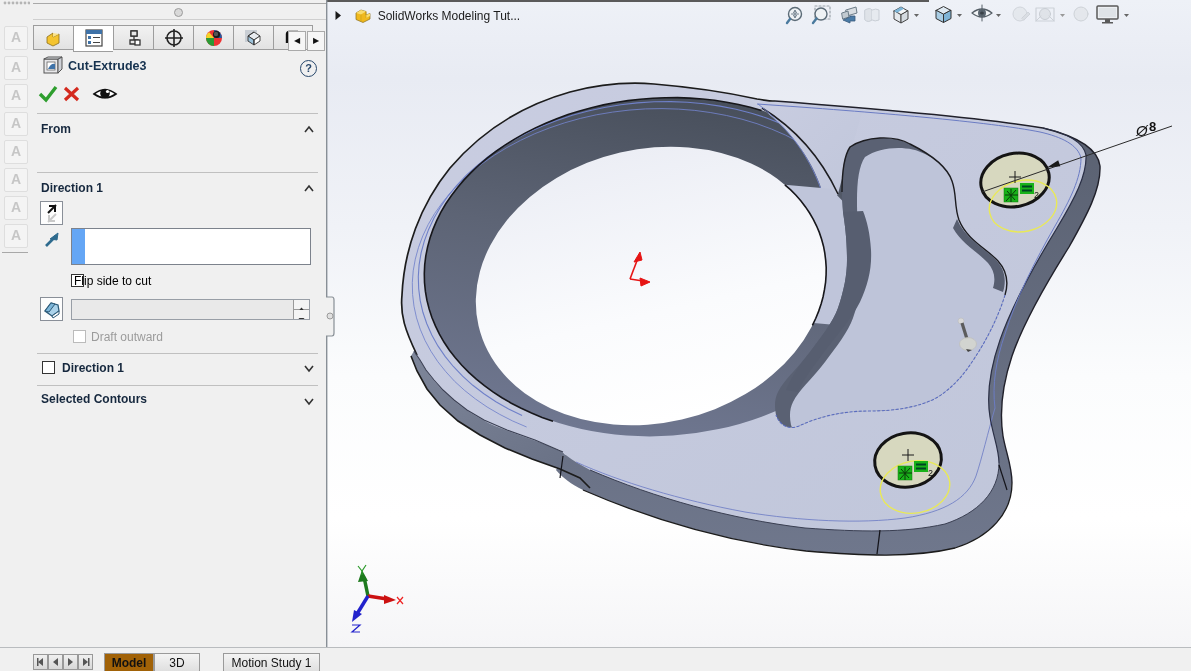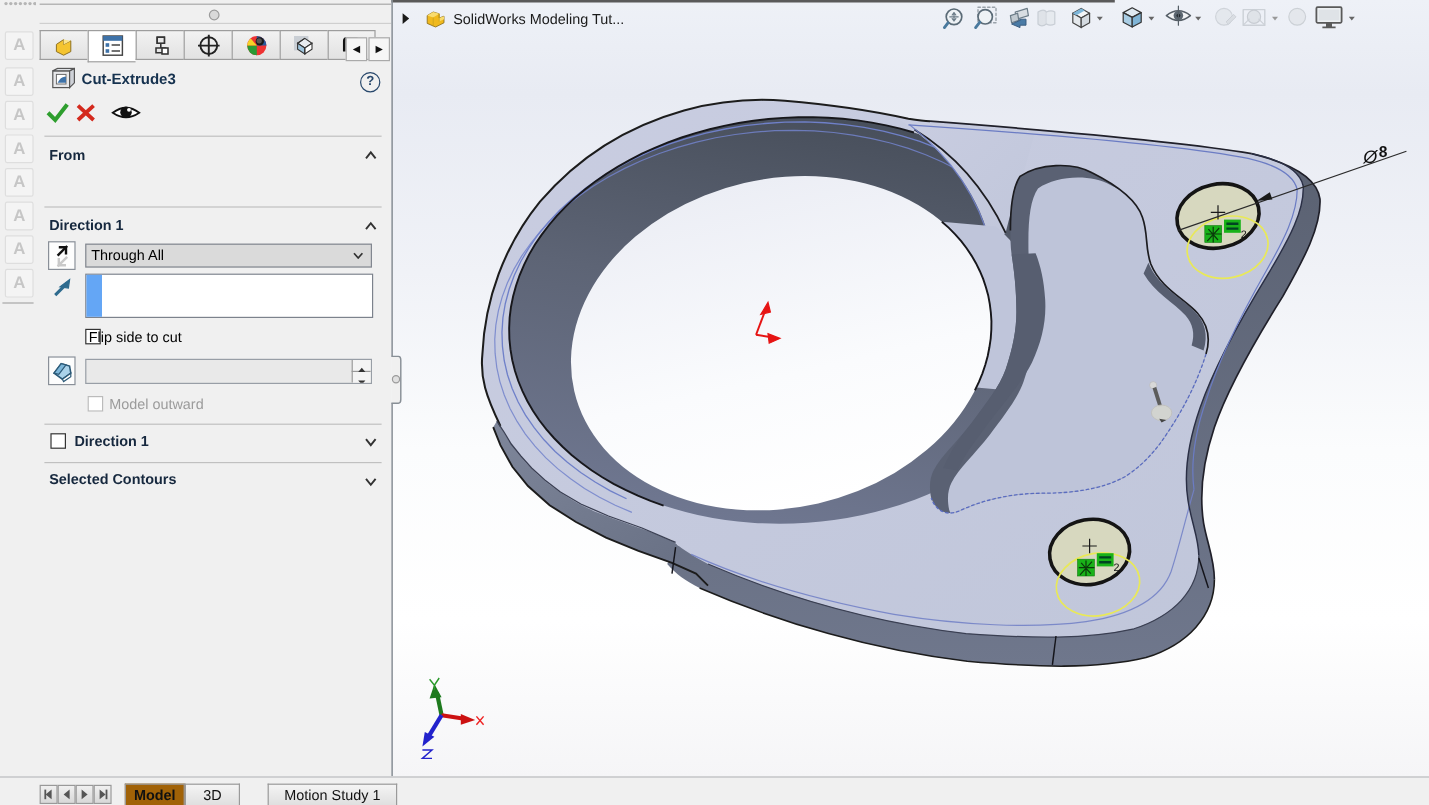--- a/index.html
+++ b/index.html
@@ -386,23 +386,20 @@
 <svg class="chev" style="top:183px;">
         <path d="M2 8 L6 3 L10 8" fill="none" stroke="#333" stroke-width="1.6"></path>
       </svg>
 <div class="tool" style="top:201px;"><svg width="23" height="23">
           <path d="M14 10 L14 4 L8 4" fill="none" stroke="#111" stroke-width="2"></path>
           <path d="M15 3 L7 11" stroke="#111" stroke-width="2"></path>
           <path d="M14 3 L4 13 L4 19 L10 19" fill="none" stroke="#111" stroke-width="0"></path>
           <path d="M8 13 L8 19 L14 19" fill="none" stroke="#c9c9c9" stroke-width="2"></path>
           <path d="M7 20 L15 12" stroke="#c9c9c9" stroke-width="2"></path>
         </svg></div>
-<div class="combo" style="top:203px;">Through All<svg class="ca">
-          <path d="M1 1 L4.5 5 L8 1" fill="none" stroke="#333" stroke-width="1.4"></path>
-        </svg></div>
 <svg class="abs" style="left:14px;top:231px;" width="17" height="17">
         <path d="M2 15 L12 5" stroke="#2e6b8e" stroke-width="2.6"></path>
         <path d="M14 2 L13 9 L6 8 Z" fill="#2e6b8e" stroke="#2e6b8e"></path>
       </svg>
 <div class="abs" style="left:41px;top:228px;width:240px;height:37px;background:#fff;border:1px solid #7c828c;box-sizing:border-box;">
 <div class="abs" style="left:0;top:0;width:13px;height:35px;background:#64a6f5;"></div>
 </div>
 <div class="cb" style="left:41px;top:274px;"></div>
 <div class="cblab" style="left:44px;top:274px;">Flip side to cut</div>
 <div class="tool" style="top:297px;"><svg width="23" height="23">
@@ -412,21 +409,21 @@
         </svg></div>
 <div class="abs" style="left:41px;top:299px;width:239px;height:21px;background:#e9e9e9;border:1px solid #989ea6;box-sizing:border-box;overflow:hidden;">
 <div class="abs" style="right:0;top:0;width:15px;height:9px;background:#f4f4f4;border-left:1px solid #999;border-bottom:1px solid #999;"><svg width="15" height="9">
             <path d="M4.5 6 L7.5 2.5 L10.5 6 Z" fill="#333"></path>
           </svg></div>
 <div class="abs" style="right:0;bottom:0;width:15px;height:9px;background:#f4f4f4;border-left:1px solid #999;"><svg width="15" height="9">
             <path d="M4.5 3 L7.5 6.5 L10.5 3 Z" fill="#333"></path>
           </svg></div>
 </div>
 <div class="cb" style="left:43px;top:330px;border-color:#bbb;"></div>
-<div class="cblab" style="left:61px;top:330px;color:#9b9b9b;">Model outward</div>
+<div class="cblab" style="left:61px;top:330px;color:#9b9b9b;">Draft outward</div>
 <div class="sep" style="top:353px;"></div>
 
 <div class="cb" style="left:12px;top:361px;"></div>
 <div class="ghead" style="top:361px;left:32px;">Direction 1</div>
 <svg class="chev" style="top:363px;">
         <path d="M2 3 L6 8 L10 3" fill="none" stroke="#333" stroke-width="1.6"></path>
       </svg>
 <div class="sep" style="top:385px;"></div>
 
 <div class="ghead" style="top:392px;">Selected Contours</div>
@@ -452,15 +449,15 @@
         </svg></div>
 <div class="mbtn" style="left:63px;"><svg width="13" height="14">
           <path d="M4 3 V11 L9 7 Z" fill="#555"></path>
         </svg></div>
 <div class="mbtn" style="left:78px;"><svg width="13" height="14">
           <path d="M4 3 V11 L9 7 Z" fill="#555"></path>
           <rect x="9" y="3" width="1.5" height="8" fill="#555"></rect>
         </svg></div>
 <div class="btab act" style="left:104px;width:50px;">Model</div>
 <div class="btab" style="left:154px;width:46px;">3D Views</div>
-<div class="btab" style="left:223px;width:108px;">Motion Study 1</div>
+<div class="btab" style="left:223px;width:97px;">Motion Study 1</div>
 </div>
 </div>
 
 </body></html>

